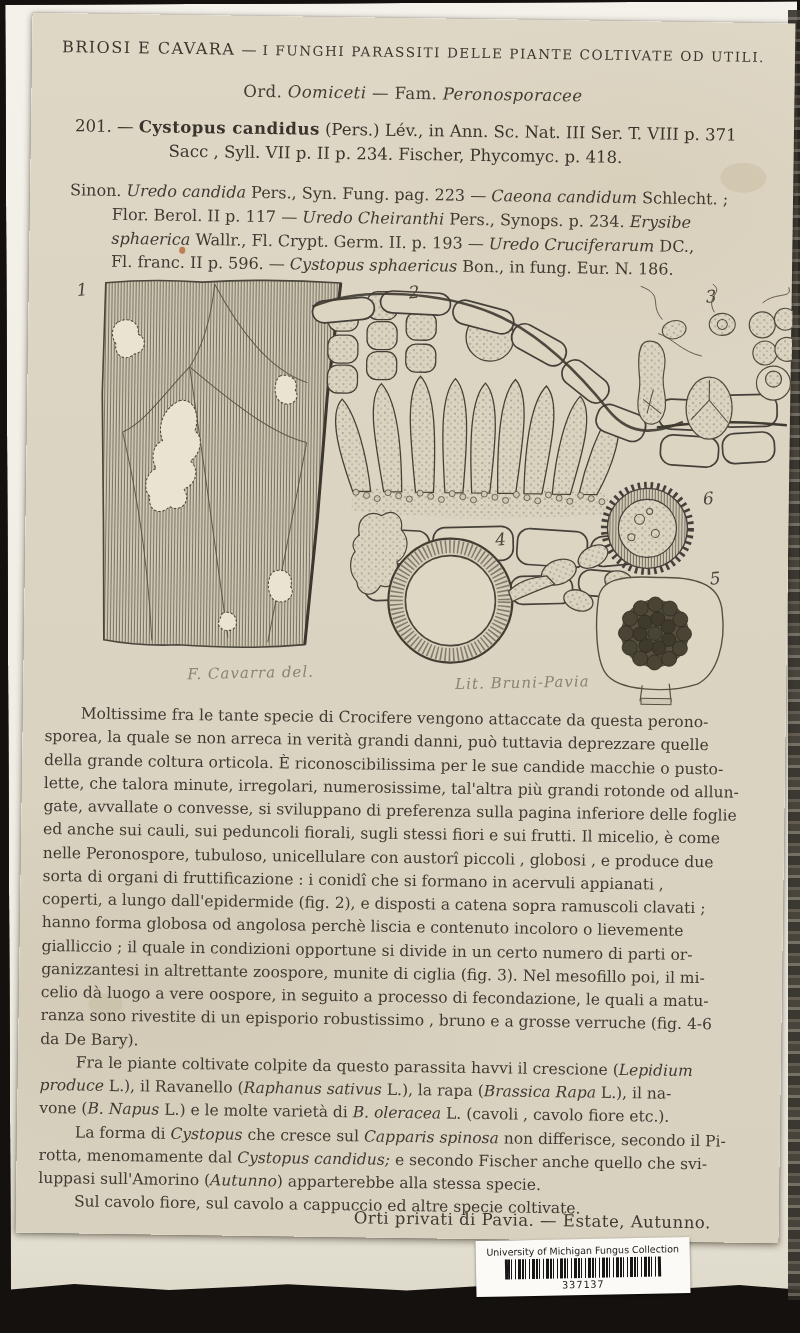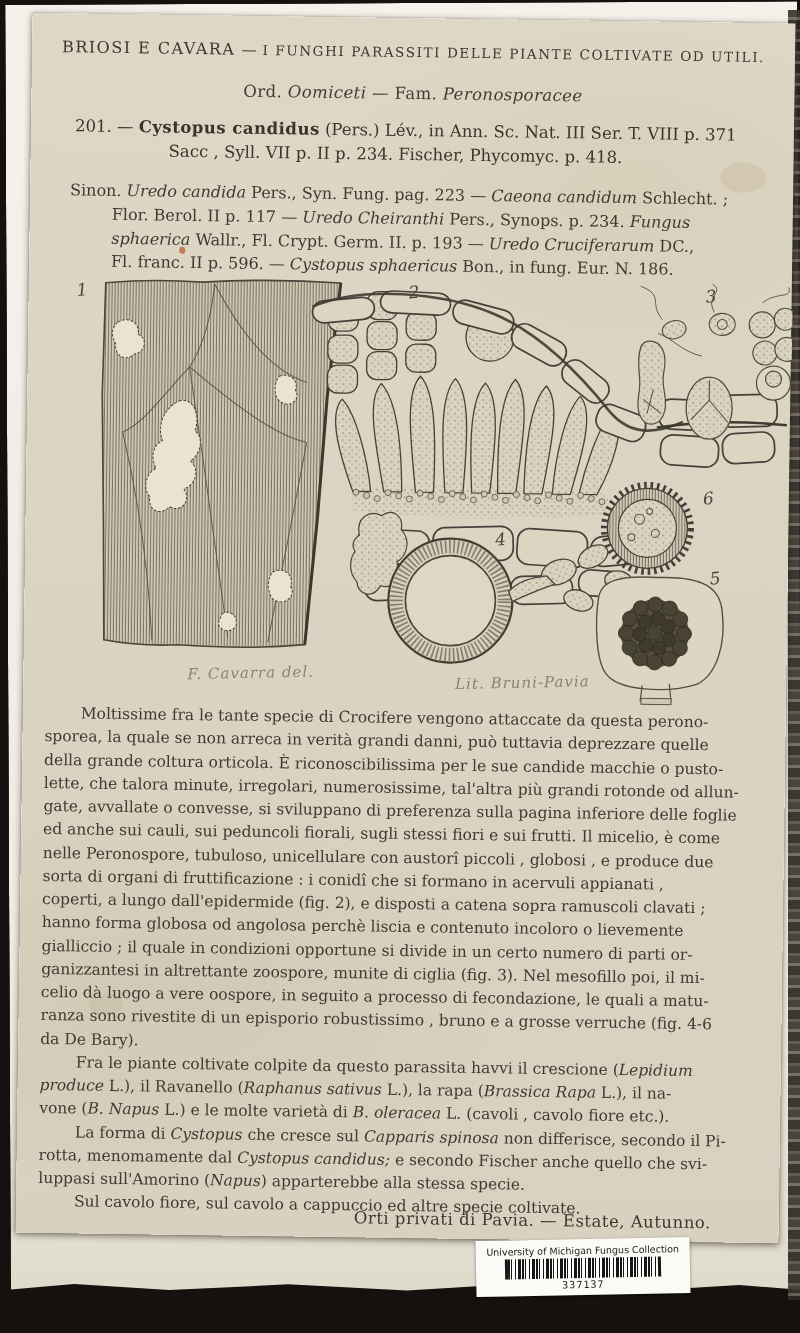--- a/index.html
+++ b/index.html
@@ -110,21 +110,21 @@
 
   <div class="ord-line">Ord. <i>Oomiceti</i> — Fam. <i>Peronosporacee</i></div>
 
   <div class="entry">
       <div class="entry-line" style="word-spacing: 0px;">201. — <b>Cystopus candidus</b> (Pers.) Lév., in Ann. Sc. Nat. III Ser. T. VIII p. 371</div>
       <div class="entry-line">Sacc , Syll. VII p. II p. 234. Fischer, Phycomyc. p. 418.</div>
     </div>
 
   <div class="synonyms">
       <div class="syn-line" style="word-spacing: 0px;">Sinon. <i>Uredo candida</i> Pers., Syn. Fung. pag. 223 — <i>Caeona candidum</i> Schlecht. ;</div>
-      <div class="syn-line" style="word-spacing: 0px;">Flor. Berol. II p. 117 — <i>Uredo Cheiranthi</i> Pers., Synops. p. 234. <i>Fungus</i></div>
+      <div class="syn-line" style="word-spacing: 0px;">Flor. Berol. II p. 117 — <i>Uredo Cheiranthi</i> Pers., Synops. p. 234. <i>Erysibe</i></div>
       <div class="syn-line" style="word-spacing: 0px;"><i>sphaerica</i> Wallr., Fl. Crypt. Germ. II. p. 193 — <i>Uredo Cruciferarum</i> DC.,</div>
       <div class="syn-line">Fl. franc. II p. 596. — <i>Cystopus sphaericus</i> Bon., in fung. Eur. N. 186.</div>
     </div>
 
   <div class="plate">
     <svg width="730" height="424" viewBox="0 0 730 424">
       <defs>
         <pattern id="vh" width="3" height="9" patternUnits="userSpaceOnUse">
           <rect width="3" height="9" fill="#d2cbb7"></rect>
           <path d="M1.4 0 V9" stroke="#5e5849" stroke-width="0.85"></path>
@@ -346,21 +346,21 @@
       <div class="b-line" style="word-spacing: 0px;">gialliccio ; il quale in condizioni opportune si divide in un certo numero di parti or-</div>
       <div class="b-line" style="word-spacing: 0px;">ganizzantesi in altrettante zoospore, munite di ciglia (fig. 3). Nel mesofillo poi, il mi-</div>
       <div class="b-line" style="word-spacing: 0px;">celio dà luogo a vere oospore, in seguito a processo di fecondazione, le quali a matu-</div>
       <div class="b-line" style="word-spacing: 0px;">ranza sono rivestite di un episporio robustissimo , bruno e a grosse verruche (fig. 4-6</div>
       <div class="b-line plast">da De Bary).</div>
       <div class="b-line pfirst" style="word-spacing: 0px;">Fra le piante coltivate colpite da questo parassita havvi il crescione (<i>Lepidium</i></div>
       <div class="b-line" style="word-spacing: 0px;"><i>produce</i> L.), il Ravanello (<i>Raphanus sativus</i> L.), la rapa (<i>Brassica Rapa</i> L.), il na-</div>
       <div class="b-line plast">vone (<i>B. Napus</i> L.) e le molte varietà di <i>B. oleracea</i> L. (cavoli , cavolo fiore etc.).</div>
       <div class="b-line pfirst" style="word-spacing: 0px;">La forma di <i>Cystopus</i> che cresce sul <i>Capparis spinosa</i> non differisce, secondo il Pi-</div>
       <div class="b-line" style="word-spacing: 0px;">rotta, menomamente dal <i>Cystopus candidus;</i> e secondo Fischer anche quello che svi-</div>
-      <div class="b-line plast">luppasi sull'Amorino (<i>Napus</i>) apparterebbe alla stessa specie.</div>
+      <div class="b-line plast">luppasi sull'Amorino (<i>Autunno</i>) apparterebbe alla stessa specie.</div>
       <div class="b-line pfirst plast">Sul cavolo fiore, sul cavolo a cappuccio ed altre specie coltivate.</div>
     </div>
 
   <div class="locality">Orti privati di Pavia. — Estate, Autunno.</div>
 </div>
 
 <div class="acc-label">
   <div class="acc-title">University of Michigan Fungus Collection</div>
   <div class="acc-bars"></div>
   <div class="acc-num">337137</div>

